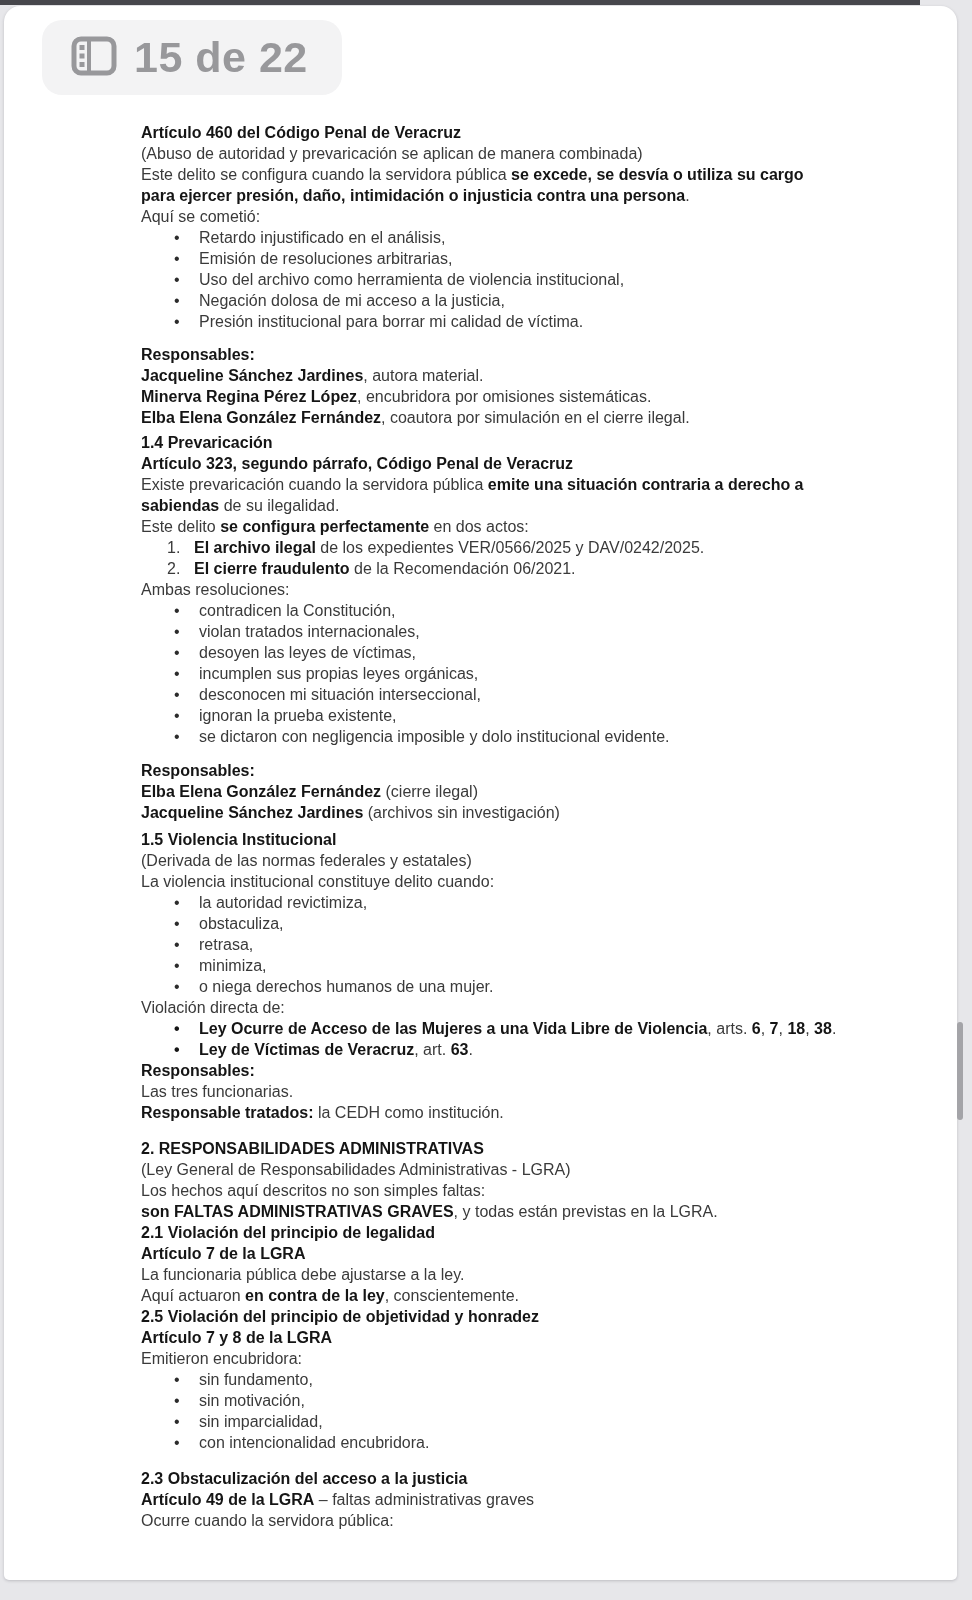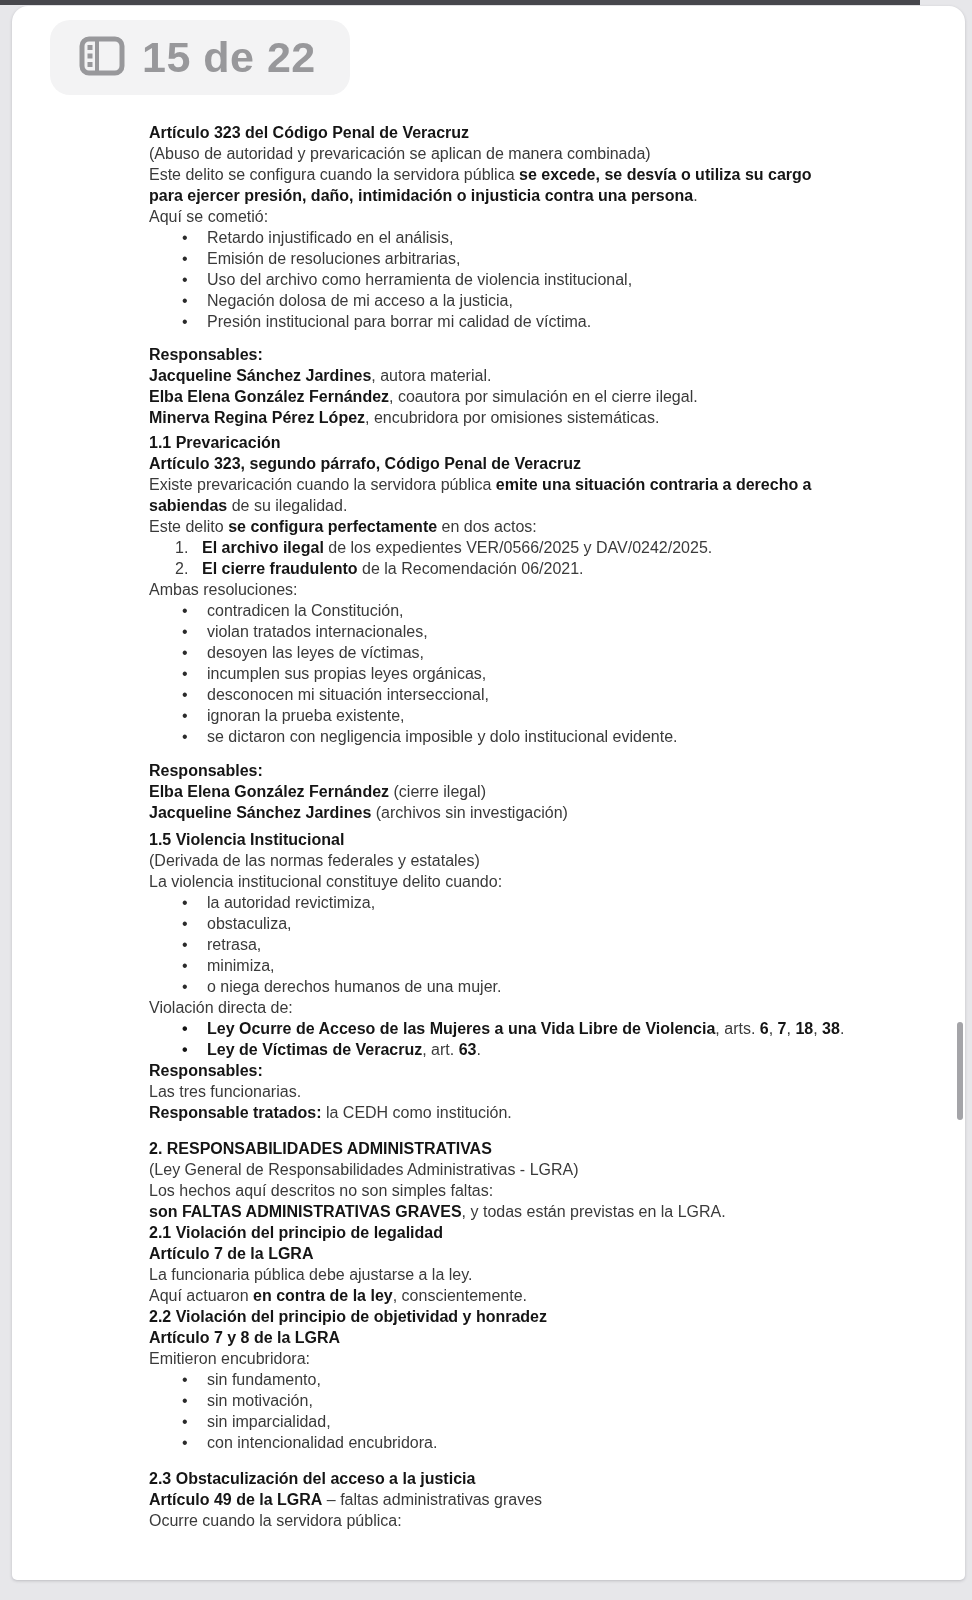--- a/index.html
+++ b/index.html
@@ -8,21 +8,21 @@
     background:#e7e7ea;
     font-family:"Liberation Sans", sans-serif;
     overflow:hidden;
     position:relative;
   }
   .top-strip{
     position:absolute;left:0;top:0;height:5px;width:920px;
     background:#47474c;z-index:3;
   }
   .page{
-    position:absolute;left:12px;top:6px;width:953px;height:1574px;
+    position:absolute;left:4px;top:6px;width:953px;height:1574px;
     background:#ffffff;
     border-radius:16px 16px 5px 5px;
     box-shadow:0 1px 3px rgba(60,60,70,.25);
     z-index:1;
     overflow:hidden;
   }
   .badge{
     position:absolute;left:38px;top:14px;
     height:75px;padding:0 34px 0 28px;
     background:#f3f3f4;border-radius:20px;
@@ -67,37 +67,37 @@
         <line x1="19" y1="8" x2="19" y2="40" stroke="#98989b" stroke-width="4"></line>
         <rect x="9.5" y="13" width="5" height="5" fill="#98989b"></rect>
         <rect x="9.5" y="21.5" width="5" height="5" fill="#98989b"></rect>
         <rect x="9.5" y="30" width="5" height="5" fill="#98989b"></rect>
       </svg>
     </span>
     <span class="lbl">15 de 22</span>
   </div>
 
   <div class="doc" id="doc">
-      <div class="ln"><b>Artículo 323 del Código Penal de Veracruz</b></div>
+      <div class="ln"><b>Artículo 460 del Código Penal de Veracruz</b></div>
       <div class="ln"><span>(Abuso de autoridad y prevaricación se aplican de manera combinada)</span></div>
       <div class="ln"><span>Este delito se configura cuando la servidora pública </span><b>se excede, se desvía o utiliza su cargo</b></div>
       <div class="ln"><b>para ejercer presión, daño, intimidación o injusticia contra una persona</b><span>.</span></div>
       <div class="ln"><span>Aquí se cometió:</span></div>
       <div class="ln bullet"><span class="mk">•</span><span>Retardo injustificado en el análisis,</span></div>
       <div class="ln bullet"><span class="mk">•</span><span>Emisión de resoluciones arbitrarias,</span></div>
       <div class="ln bullet"><span class="mk">•</span><span>Uso del archivo como herramienta de violencia institucional,</span></div>
       <div class="ln bullet"><span class="mk">•</span><span>Negación dolosa de mi acceso a la justicia,</span></div>
       <div class="ln bullet"><span class="mk">•</span><span>Presión institucional para borrar mi calidad de víctima.</span></div>
       <div class="gap" style="height: 12px;"></div>
       <div class="ln"><b>Responsables:</b></div>
       <div class="ln"><b>Jacqueline Sánchez Jardines</b><span>, autora material.</span></div>
+      <div class="ln"><b>Minerva Regina Pérez López</b><span>, encubridora por omisiones sistemáticas.</span></div>
       <div class="ln"><b>Elba Elena González Fernández</b><span>, coautora por simulación en el cierre ilegal.</span></div>
-      <div class="ln"><b>Minerva Regina Pérez López</b><span>, encubridora por omisiones sistemáticas.</span></div>
       <div class="gap" style="height: 4px;"></div>
-      <div class="ln"><b>1.1 Prevaricación</b></div>
+      <div class="ln"><b>1.4 Prevaricación</b></div>
       <div class="ln"><b>Artículo 323, segundo párrafo, Código Penal de Veracruz</b></div>
       <div class="ln"><span>Existe prevaricación cuando la servidora pública </span><b>emite una situación contraria a derecho a</b></div>
       <div class="ln"><b>sabiendas</b><span> de su ilegalidad.</span></div>
       <div class="ln"><span>Este delito </span><b>se configura perfectamente</b><span> en dos actos:</span></div>
       <div class="ln num"><span class="mk">1.</span><b>El archivo ilegal</b><span> de los expedientes VER/0566/2025 y DAV/0242/2025.</span></div>
       <div class="ln num"><span class="mk">2.</span><b>El cierre fraudulento</b><span> de la Recomendación 06/2021.</span></div>
       <div class="ln"><span>Ambas resoluciones:</span></div>
       <div class="ln bullet"><span class="mk">•</span><span>contradicen la Constitución,</span></div>
       <div class="ln bullet"><span class="mk">•</span><span>violan tratados internacionales,</span></div>
       <div class="ln bullet"><span class="mk">•</span><span>desoyen las leyes de víctimas,</span></div>
@@ -126,21 +126,21 @@
       <div class="ln"><b>Responsable tratados:</b><span> la CEDH como institución.</span></div>
       <div class="gap" style="height: 15px;"></div>
       <div class="ln"><b>2. RESPONSABILIDADES ADMINISTRATIVAS</b></div>
       <div class="ln"><span>(Ley General de Responsabilidades Administrativas - LGRA)</span></div>
       <div class="ln"><span>Los hechos aquí descritos no son simples faltas:</span></div>
       <div class="ln"><b>son FALTAS ADMINISTRATIVAS GRAVES</b><span>, y todas están previstas en la LGRA.</span></div>
       <div class="ln"><b>2.1 Violación del principio de legalidad</b></div>
       <div class="ln"><b>Artículo 7 de la LGRA</b></div>
       <div class="ln"><span>La funcionaria pública debe ajustarse a la ley.</span></div>
       <div class="ln"><span>Aquí actuaron </span><b>en contra de la ley</b><span>, conscientemente.</span></div>
-      <div class="ln"><b>2.2 Violación del principio de objetividad y honradez</b></div>
+      <div class="ln"><b>2.5 Violación del principio de objetividad y honradez</b></div>
       <div class="ln"><b>Artículo 7 y 8 de la LGRA</b></div>
       <div class="ln"><span>Emitieron encubridora:</span></div>
       <div class="ln bullet"><span class="mk">•</span><span>sin fundamento,</span></div>
       <div class="ln bullet"><span class="mk">•</span><span>sin motivación,</span></div>
       <div class="ln bullet"><span class="mk">•</span><span>sin imparcialidad,</span></div>
       <div class="ln bullet"><span class="mk">•</span><span>con intencionalidad encubridora.</span></div>
       <div class="gap" style="height: 15px;"></div>
       <div class="ln"><b>2.3 Obstaculización del acceso a la justicia</b></div>
       <div class="ln"><b>Artículo 49 de la LGRA</b><span> – faltas administrativas graves</span></div>
       <div class="ln"><span>Ocurre cuando la servidora pública:</span></div>

